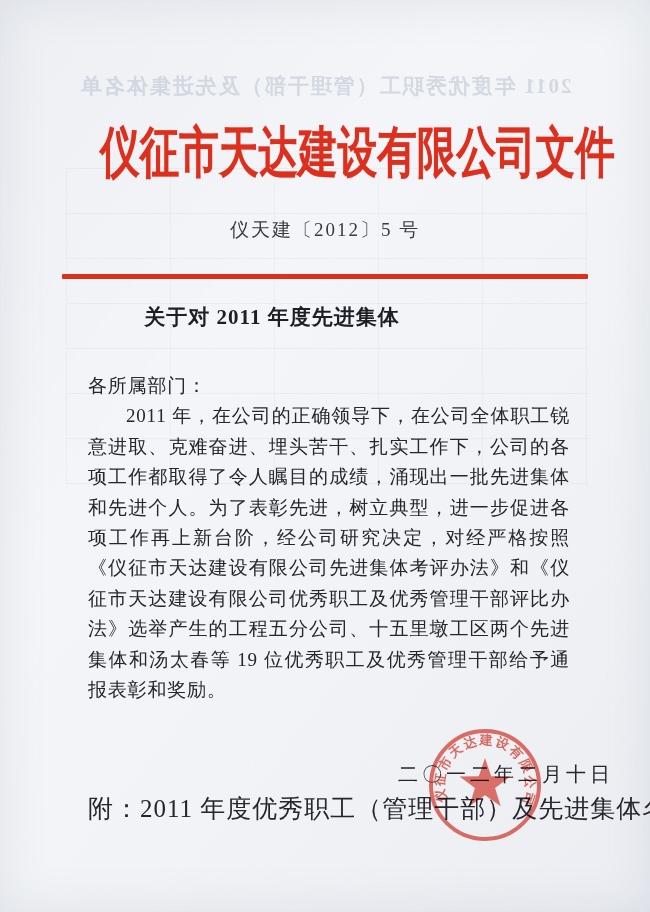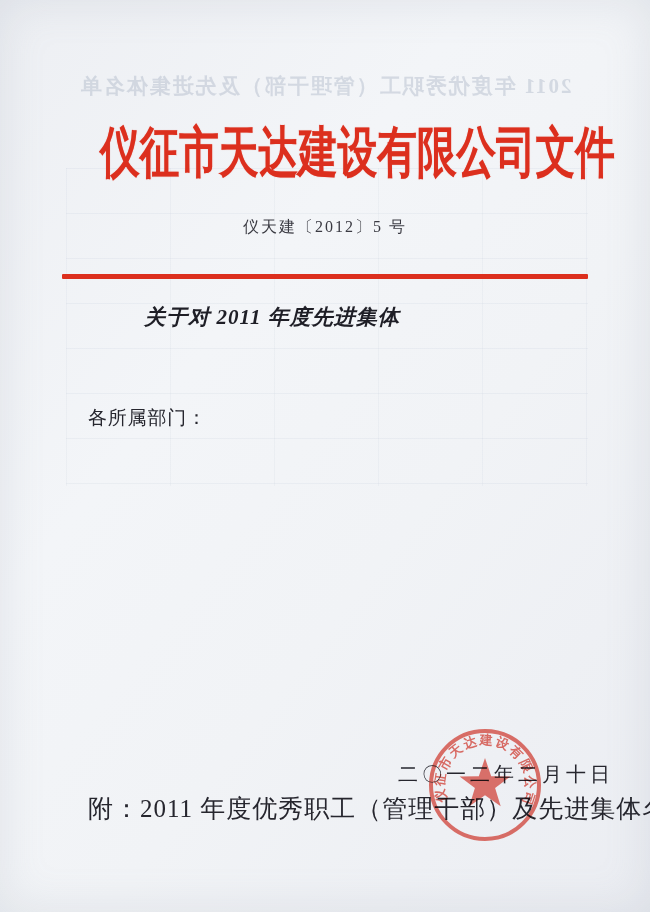--- a/index.html
+++ b/index.html
@@ -26,36 +26,36 @@
   }
   
   .letterhead{position:absolute;top:116px;left:0;width:650px;text-align:right;}
   .letterhead .cn{
     display:inline-block;font-size:55px;font-weight:bold;color:#dc2f1e;
     transform:scaleX(0.72);transform-origin:center;white-space:nowrap;
     text-shadow:0 0 1px rgba(220,47,30,0.55);
   }
   .doc-number{
     position:absolute;top:217px;left:0;width:650px;text-align:center;
-    font-size:16px;color:#3a3a42;letter-spacing:2px;
+    font-size:19px;color:#3a3a42;letter-spacing:2px;
   }
   .red-rule{
     position:absolute;top:274px;left:62px;width:526px;height:5px;
     background:#dc2f1e;border-radius:1px;
   }
   
   .doc-title{
     position:absolute;top:299px;left:0;width:544px;text-align:center;
-    font-size:21px;font-weight:bold;color:#1e1e26;line-height:37px;letter-spacing:1px;font-style:italic;
+    font-size:21px;font-weight:bold;color:#1e1e26;line-height:37px;letter-spacing:1px;
   }
   
   .body-text{
     position:absolute;top:371px;left:88px;width:482px;
     font-size:19px;color:#26262e;line-height:30.4px;
-    text-align:justify;text-justify:inter-character;letter-spacing:0.8px;margin-top:32px;
+    text-align:justify;text-justify:inter-character;letter-spacing:0.8px;
   }
   .body-text .salutation{margin:0;}
   .body-text p.para{margin:0;text-indent:2em;}
   .sign-date{
     position:absolute;top:761px;right:36px;
     font-size:20px;color:#26262e;letter-spacing:4px;white-space:nowrap;text-align:center;
   }
   .attachment{
     position:absolute;top:792px;left:88px;width:520px;
     font-size:25px;color:#26262e;letter-spacing:1px;white-space:nowrap;
@@ -83,20 +83,21 @@
   <div class="doc-number">仪天建〔2012〕5 号</div>
 
   <div class="red-rule"></div>
 
   <div class="doc-title">
     <div>关于对 2011 年度先进集体</div>
   </div>
 
   <div class="body-text">
     <p class="salutation">各所属部门：</p>
+    <p class="para">2011 年，在公司的正确领导下，在公司全体职工锐意进取、克难奋进、埋头苦干、扎实工作下，公司的各项工作都取得了令人瞩目的成绩，涌现出一批先进集体和先进个人。为了表彰先进，树立典型，进一步促进各项工作再上新台阶，经公司研究决定，对经严格按照《仪征市天达建设有限公司先进集体考评办法》和《仪征市天达建设有限公司优秀职工及优秀管理干部评比办法》选举产生的工程五分公司、十五里墩工区两个先进集体和汤太春等 19 位优秀职工及优秀管理干部给予通报表彰和奖励。</p>
   </div>
 
   <div class="sign-date">二〇一二年二月十日</div>
 
   <div class="attachment">附：2011 年度优秀职工（管理干部）及先进集体名单</div>
 
   <svg class="seal" viewBox="0 0 122 122">
     <circle cx="61" cy="61" r="54" fill="none" stroke="#e0463a" stroke-width="4" opacity="0.9"></circle>
     <polygon fill="#e0463a" opacity="0.88" points="61,34 67.2,52.2 86.4,52.4 71.1,63.9 76.7,82.3 61,71.2 45.3,82.3 50.9,63.9 35.6,52.4 54.8,52.2"></polygon>
     <defs>

